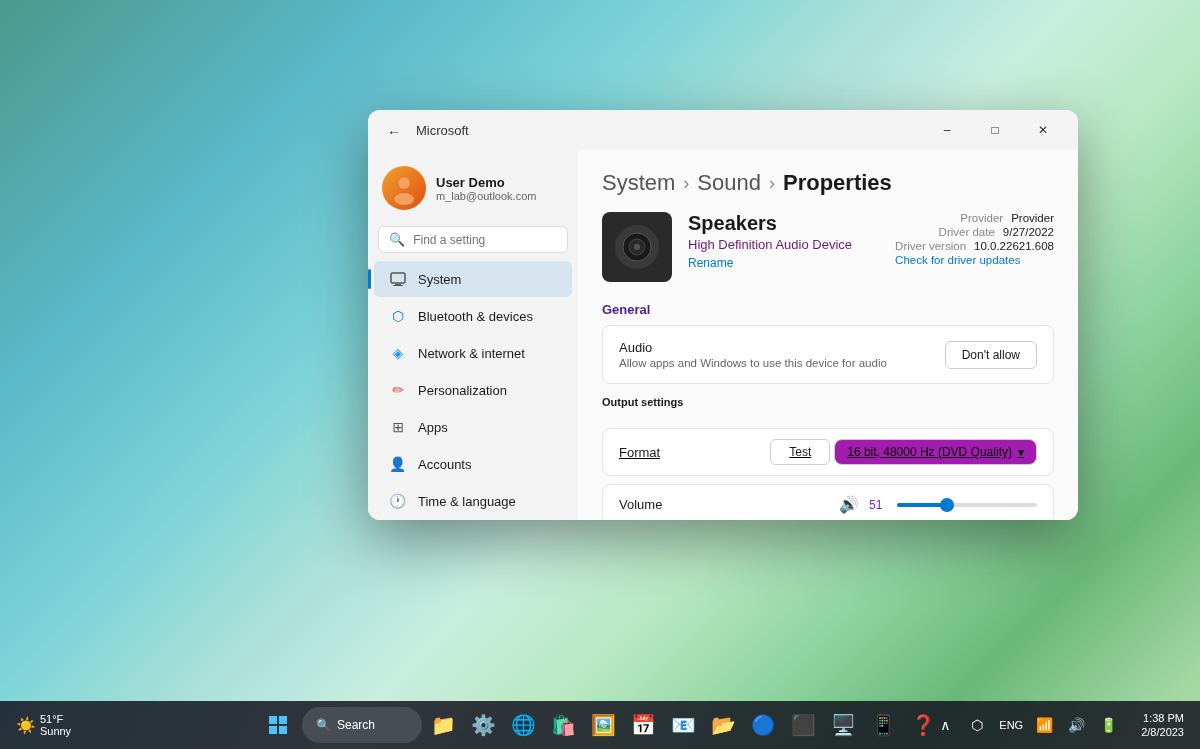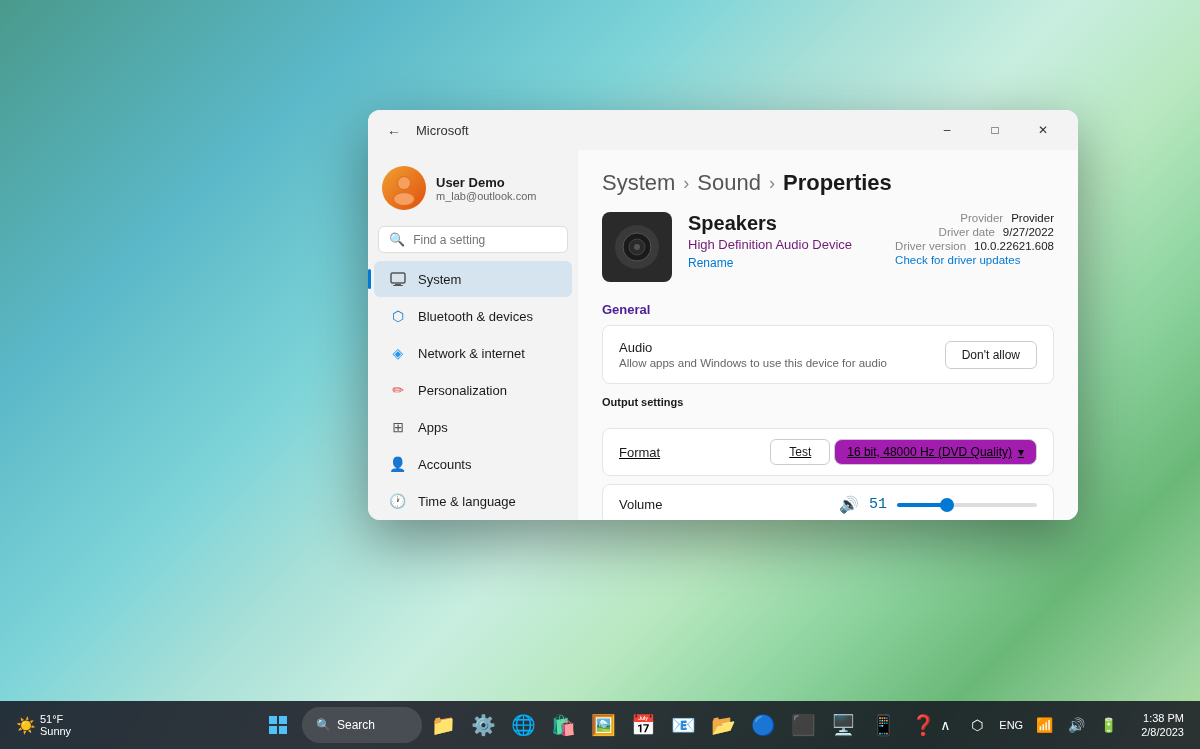--- a/index.html
+++ b/index.html
@@ -512,24 +512,23 @@
       align-items: center;
       gap: 10px;
     }
 
     .volume-icon {
       font-size: 16px;
       color: #555;
     }
 
     .volume-num {
-      font-size: 15px;
-      color: #0369a1;
+      font-size: 12px;
+      color: #6d28d9;
       min-width: 18px;
-      font-family: Liberation Mono, monospace;
     }
 
     .slider-track {
       width: 140px;
       height: 4px;
       background: #ddd;
       border-radius: 2px;
       position: relative;
     }
 

